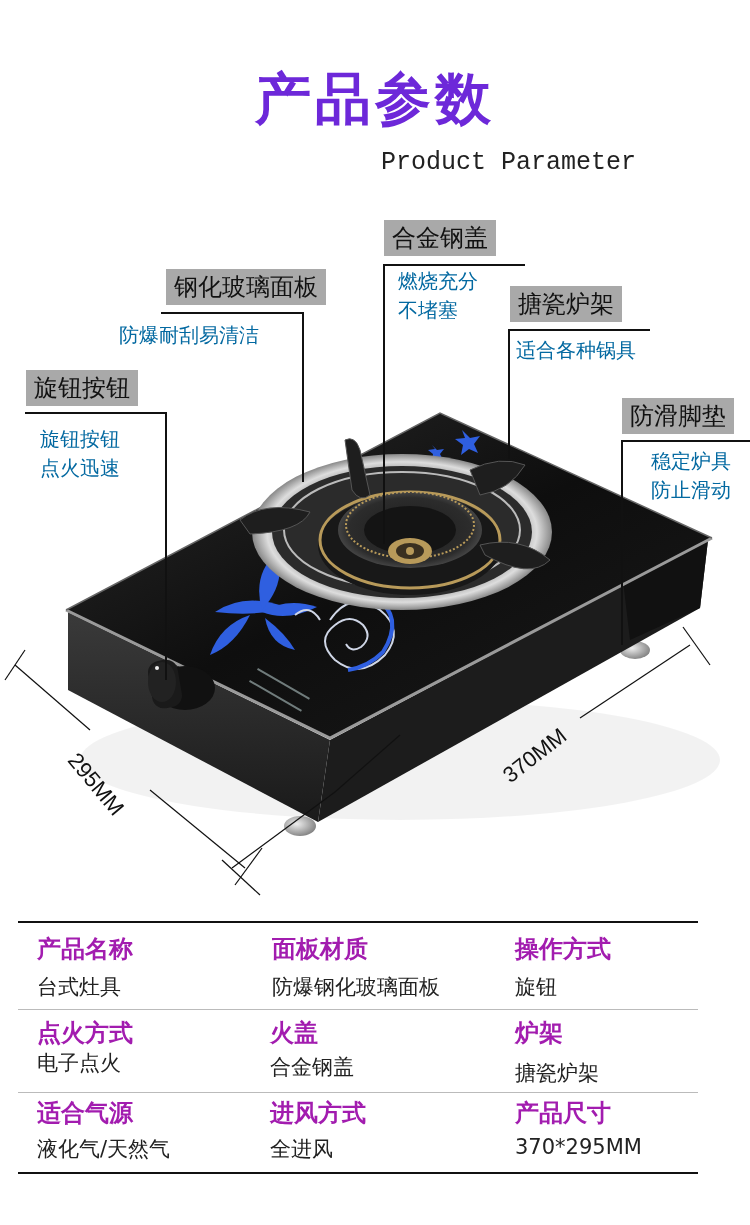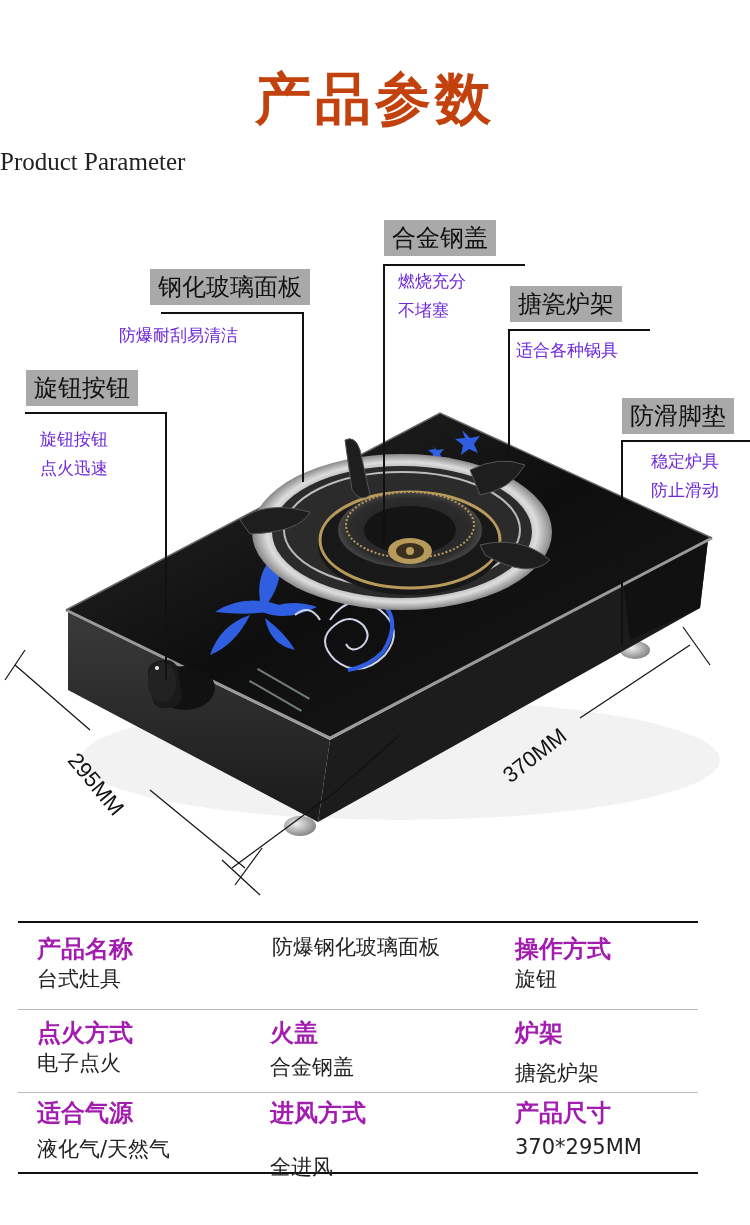--- a/index.html
+++ b/index.html
@@ -1,37 +1,37 @@
 <!DOCTYPE html>
 <html><head>
   <meta charset="utf-8">
   <style>
     * { margin: 0; padding: 0; box-sizing: border-box; }
     html, body { width: 750px; height: 1225px; background: #ffffff; overflow: hidden; }
     body { position: relative; font-family: "DejaVu Sans", "Liberation Sans", sans-serif; color: #111; }
 
-    .title { position: absolute; left: 0; top: 62px; width: 750px; text-align: center; font-size: 56px; font-weight: bold; letter-spacing: 4px; color: #c2410c; }
-    .subtitle { position: absolute; left: 0; top: 148px; width: 636px; text-align: left; font-size: 25px; color: #222; font-family: Liberation Serif, serif; font-weight: normal; }
+    .title { position: absolute; left: 0; top: 62px; width: 750px; text-align: center; font-size: 56px; font-weight: bold; letter-spacing: 4px; color: #6d28d9; }
+    .subtitle { position: absolute; left: 0; top: 148px; width: 636px; text-align: right; font-size: 25px; color: #222; font-family: Liberation Mono, monospace; font-weight: normal; }
 
     .tag { position: absolute; background: #a9a9a9; color: #111; font-size: 24px; height: 36px; line-height: 36px; padding: 0 8px; white-space: nowrap; }
-    .desc { position: absolute; font-size: 17px; line-height: 29px; color: #6d28d9; white-space: nowrap; }
+    .desc { position: absolute; font-size: 20px; line-height: 29px; color: #0369a1; white-space: nowrap; }
     .hline { position: absolute; height: 2px; background: #111; }
     .vline { position: absolute; width: 2px; background: #111; }
 
     .stove-wrap { position: absolute; left: 0; top: 400px; width: 750px; height: 500px; }
     svg { display: block; }
 
     .dim-label { position: absolute; font-family: "Liberation Sans", sans-serif; font-size: 22px; color: #111; white-space: nowrap; }
 
     .spec-table { position: absolute; left: 18px; top: 921px; width: 680px; }
     .rule-top, .rule-bottom { position: absolute; left: 0; width: 680px; height: 2px; background: #111; }
     .rule-mid { position: absolute; left: 0; width: 680px; height: 1px; background: #bbb; }
     .cell { position: absolute; }
     .cell-label { font-size: 24px; font-weight: bold; color: #a21caf; white-space: nowrap; }
-    .cell-value { font-size: 21px; color: #222; white-space: nowrap; }
+    .cell-value { font-size: 21px; color: #222; margin-top: 8px; white-space: nowrap; }
   </style>
 </head>
 <body>
 
 <div class="title">产品参数</div>
 <div class="subtitle">Product Parameter</div>
 
 <div class="stove-wrap">
   <svg width="750" height="500" viewBox="0 400 750 500">
     <defs>
@@ -147,21 +147,21 @@
 <div class="dim-label" style="left:498px; top:768px; transform: rotate(-38deg); transform-origin: left top;">370MM</div>
 
 <div class="tag" style="left:384px; top:220px;">合金钢盖</div>
 <div class="hline" style="left:383px; top:264px; width:142px;"></div>
 <div class="vline" style="left:383px; top:264px; height:280px;"></div>
 <div class="desc" style="left:398px; top:267px;">
   <div>燃烧充分</div>
   <div>不堵塞</div>
 </div>
 
-<div class="tag" style="left:150px; top:269px;">钢化玻璃面板</div>
+<div class="tag" style="left:166px; top:269px;">钢化玻璃面板</div>
 <div class="hline" style="left:161px; top:312px; width:143px;"></div>
 <div class="vline" style="left:302px; top:312px; height:170px;"></div>
 <div class="desc" style="left:119px; top:321px;">
   <div>防爆耐刮易清洁</div>
 </div>
 
 <div class="tag" style="left:510px; top:286px;">搪瓷炉架</div>
 <div class="hline" style="left:508px; top:329px; width:142px;"></div>
 <div class="vline" style="left:508px; top:329px; height:130px;"></div>
 <div class="desc" style="left:516px; top:336px;">
@@ -188,20 +188,21 @@
   <div class="rule-top" style="top:0;"></div>
   <div class="rule-mid" style="top:88px;"></div>
   <div class="rule-mid" style="top:171px;"></div>
   <div class="rule-bottom" style="top:251px;"></div>
 
   <div class="cell" style="left:19px; top:12px;">
     <div class="cell-label">产品名称</div>
     <div class="cell-value">台式灶具</div>
   </div>
   <div class="cell" style="left:254px; top:12px;">
+    <div class="cell-label">面板材质</div>
     <div class="cell-value">防爆钢化玻璃面板</div>
   </div>
   <div class="cell" style="left:497px; top:12px;">
     <div class="cell-label">操作方式</div>
     <div class="cell-value">旋钮</div>
   </div>
 
   <div class="cell" style="left:19px; top:96px;">
     <div class="cell-label">点火方式</div>
     <div class="cell-value" style="margin-top:0;">电子点火</div>
@@ -214,19 +215,19 @@
     <div class="cell-label">炉架</div>
     <div class="cell-value" style="margin-top:10px;">搪瓷炉架</div>
   </div>
 
   <div class="cell" style="left:19px; top:176px;">
     <div class="cell-label">适合气源</div>
     <div class="cell-value" style="margin-top:6px;">液化气/天然气</div>
   </div>
   <div class="cell" style="left:252px; top:176px;">
     <div class="cell-label">进风方式</div>
-    <div class="cell-value" style="margin-top:24px;">全进风</div>
+    <div class="cell-value" style="margin-top:6px;">全进风</div>
   </div>
   <div class="cell" style="left:497px; top:176px;">
     <div class="cell-label">产品尺寸</div>
     <div class="cell-value" style="margin-top:6px;">370*295MM</div>
   </div>
 </div>
 
 </body></html>

